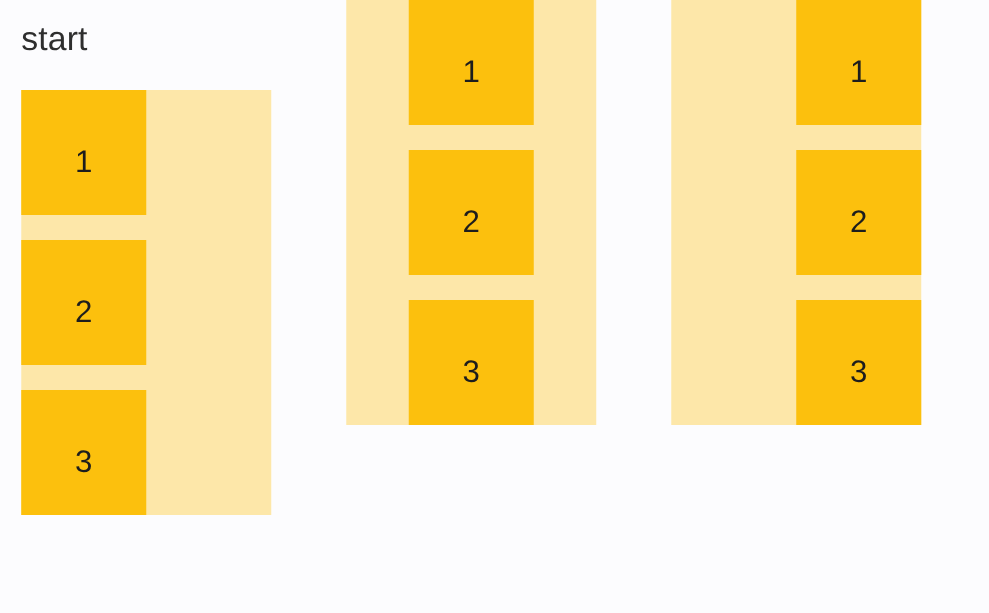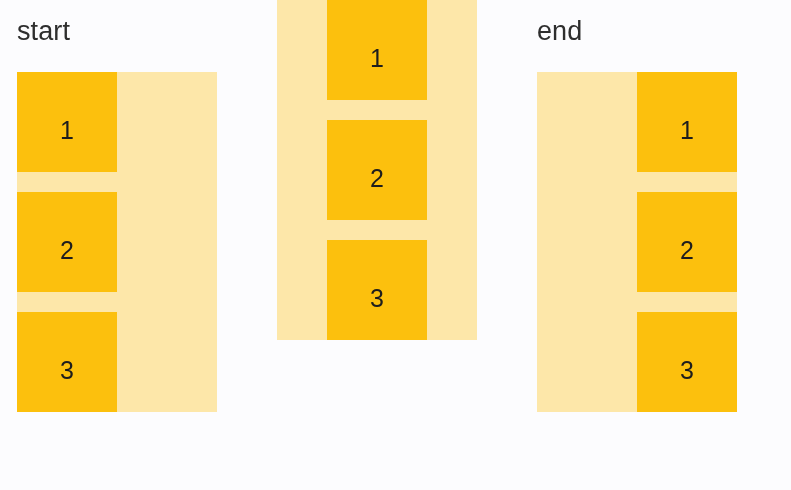--- a/index.html
+++ b/index.html
@@ -108,21 +108,20 @@
       <div class="flex-item">
         <span class="flex-item-number">2</span>
       </div>
       <div class="flex-item">
         <span class="flex-item-number">3</span>
       </div>
     </div>
   </div>
 
   <div class="demo demo-end">
-    <div class="demo-label">end</div>
     <div class="flex-container align-end">
       <div class="flex-item">
         <span class="flex-item-number">1</span>
       </div>
       <div class="flex-item">
         <span class="flex-item-number">2</span>
       </div>
       <div class="flex-item">
         <span class="flex-item-number">3</span>
       </div>

